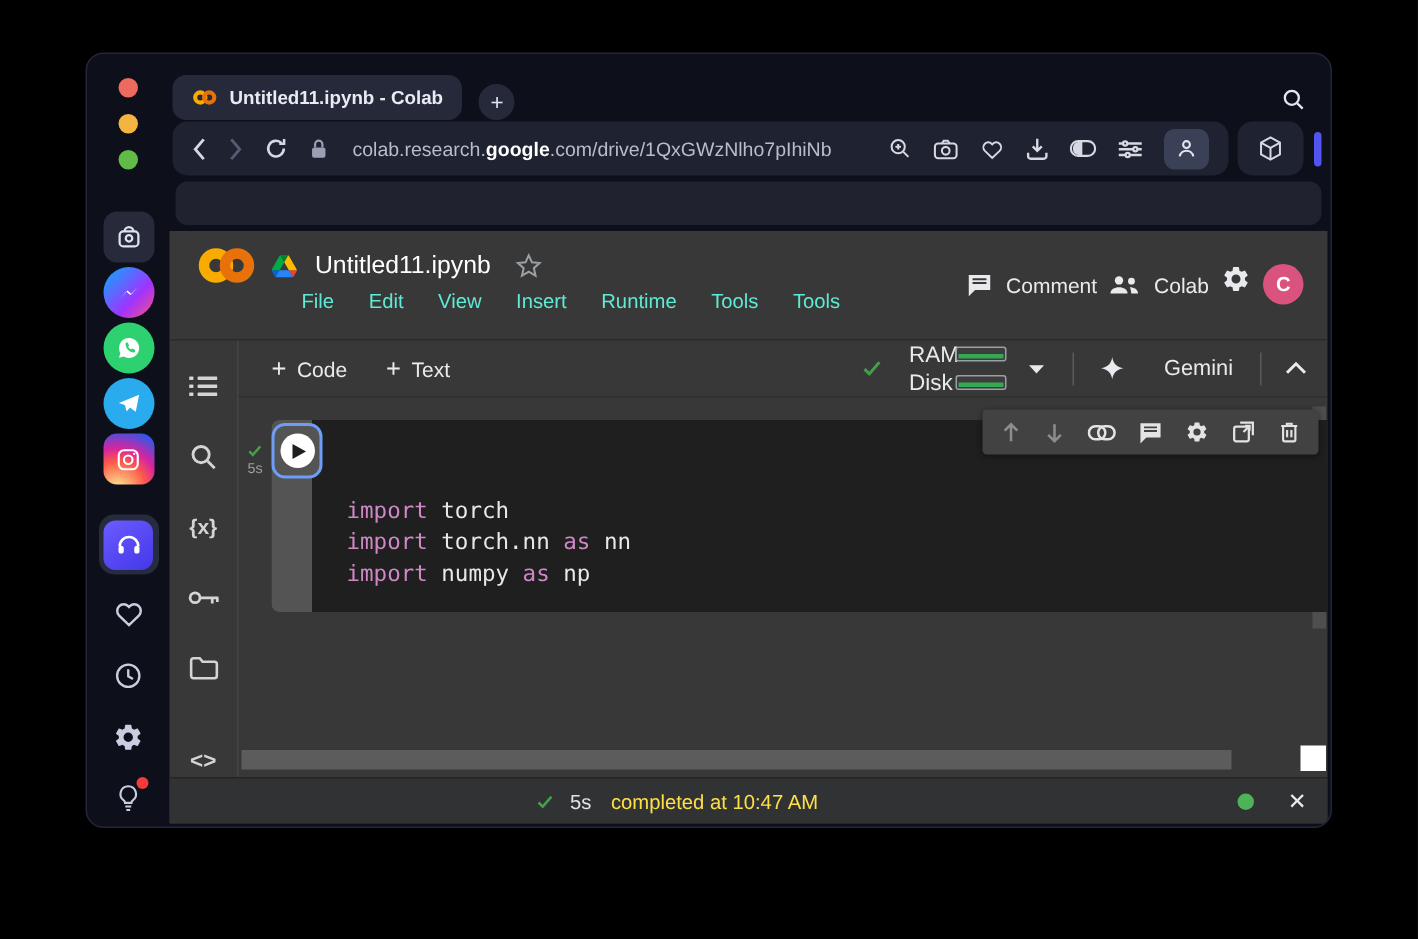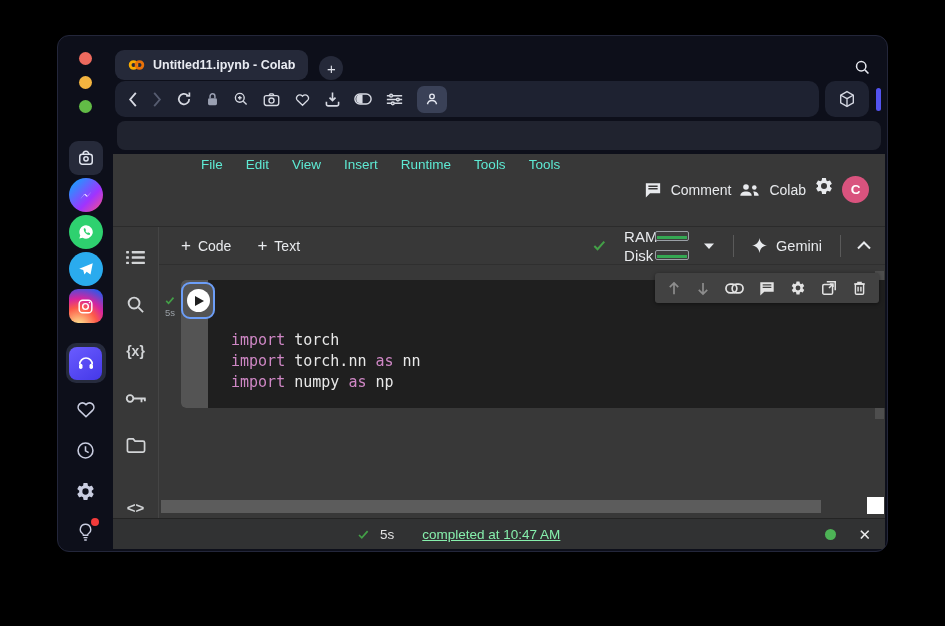--- a/index.html
+++ b/index.html
@@ -93,21 +93,21 @@
   .addbtn { display:flex; align-items:center; gap:7px; color:#e8eaed; font-size:14px; margin-right:26px; }
   .addbtn .plus { font-size:17px; font-weight:400; }
   .tb-right { margin-left:auto; display:flex; align-items:center; }
   .ramdisk { display:flex; flex-direction:column; gap:2px; margin-left:16px; }
   .rd-row { display:flex; align-items:center; gap:5px; }
   .rd-label { color:#e8eaed; font-size:15px; width:26px; text-align:right; }
   .rd-bar { width:34px; height:10px; border:1px solid #9aa0a6; border-radius:2px; position:relative; background:#3d3d3d; }
   .rd-bar::after { content:""; position:absolute; left:1px; right:1px; bottom:1px; height:3px; background:#34a853; }
   .tb-caret { margin:0 18px 0 14px; color:#e8eaed; display:flex; }
   .tb-sep { width:1px; height:22px; background:#5a5a5a; }
-  .gemini { display:flex; align-items:center; gap:9px; color:#e8eaed; font-size:14.5px; margin:0 18px; }
+  .gemini { display:flex; align-items:center; gap:27px; color:#e8eaed; font-size:14.5px; margin:0 18px; }
   .collapse { margin-left:16px; color:#e8eaed; display:flex; }
 
   .ccontent { flex:1; position:relative; min-height:0; }
   .vscroll { position:absolute; right:1px; top:6px; width:9px; height:148px; background:#4e4e4e; z-index:1; }
   .cell-toolbar { position:absolute; top:8px; right:6px; height:30px; background:#424242; border-radius:3px;
                   display:flex; align-items:center; gap:15px; padding:0 12px; z-index:3;
                   box-shadow:0 1px 4px rgba(0,0,0,.45); }
   .ctb-ic { color:#e3e3e3; display:flex; }
   .ctb-ic.dim { color:#8d8d8d; }
   .exec { position:absolute; left:2px; top:30px; width:18px; text-align:center; z-index:2; }
@@ -126,21 +126,21 @@
           line-height:21px; white-space:pre; overflow:hidden; }
   .code .kw { color:#cf87c5; }
   .code .pl { color:#e8e8e8; }
   .hscroll { position:absolute; left:2px; bottom:5px; width:660px; height:13px; background:#5c5c5c; }
   .scorner { position:absolute; right:1px; bottom:4px; width:17px; height:17px; background:#fff; }
 
   .statusbar { height:31px; flex:none; background:#313233; border-top:1px solid #242424;
                position:relative; display:flex; align-items:center; }
   .stgroup { position:absolute; left:243px; display:flex; align-items:center; }
   .st-time { color:#e3e3e3; font-size:13.5px; margin-left:9px; }
-  .st-msg { color:#86efac; font-size:13.5px; margin-left:28px;text-decoration:underline; }
+  .st-msg { color:#fde047; font-size:13.5px; margin-left:13px; }
   .rundot { width:11px; height:11px; border-radius:50%; background:#4db356; margin-left:auto; margin-right:22px; }
   .st-close { color:#ececec; font-size:15px; margin-right:14px; line-height:1; }
 
   svg { flex:none; }
 </style>
 </head>
 <body>
 
 <div id="stage">
   <div class="window">
@@ -255,20 +255,21 @@
               <path d="M13.2 8A5.2 5.2 0 1 1 11.6 4.3"></path>
                 <path d="M13.4 1.6v3.2h-3.2"></path>
             </svg>
           </span>
           <span class="nav-ic soft">
             <svg width="13" height="15" viewBox="0 0 16 18">
               <rect x="2.5" y="7.5" width="11" height="8.5" rx="1.8" fill="currentColor"></rect>
               <path d="M5 7.5V5a3 3 0 0 1 6 0v2.5" fill="none" stroke="currentColor" stroke-width="1.8"></path>
             </svg>
           </span>
+          <span class="url"><span>colab.research.</span><b>google</b><span>.com/drive/1QxGWzNlho7pIhiNb</span></span>
           <span class="nav-ic">
             <svg width="16" height="16" viewBox="0 0 20 20" fill="none" stroke="currentColor" stroke-width="1.7">
               <circle cx="8.5" cy="8.5" r="5.5"></circle>
                 <path d="M12.8 12.8 17 17"></path>
                 <path d="M6.2 8.5h4.6M8.5 6.2v4.6"></path>
             </svg>
           </span>
           <span class="nav-ic">
             <svg width="17" height="15" viewBox="0 0 20 17" fill="none" stroke="currentColor" stroke-width="1.6">
               <rect x="1.5" y="4" width="17" height="11.5" rx="2.5"></rect>
@@ -315,20 +316,40 @@
           </svg>
         </div>
         <div class="bluebar"></div>
       </div>
 
       <div class="bookmarks"></div>
 
       <div class="page">
 
         <div class="chead">
+          <div class="crow1">
+            <svg width="40" height="26" viewBox="0 0 40 24">
+              <circle cx="13" cy="12" r="8" fill="none" stroke="#f9ab00" stroke-width="7"></circle>
+              <circle cx="27" cy="12" r="8" fill="none" stroke="#e8710a" stroke-width="7"></circle>
+            </svg>
+            <svg width="17" height="15" viewBox="0 0 87.3 78">
+              <path d="m6.6 66.85 3.85 6.65c.8 1.4 1.95 2.5 3.3 3.3l13.75-23.8h-27.5c0 1.55.4 3.1 1.2 4.5z" fill="#0066da"></path>
+              <path d="m43.65 25-13.75-23.8c-1.35.8-2.5 1.9-3.3 3.3l-25.4 44a9.06 9.06 0 0 0 -1.2 4.5h27.5z" fill="#00ac47"></path>
+              <path d="m73.55 76.8c1.35-.8 2.5-1.9 3.3-3.3l1.6-2.75 7.65-13.25c.8-1.4 1.2-2.95 1.2-4.5h-27.5l5.85 11.5z" fill="#ea4335"></path>
+              <path d="m43.65 25 13.75-23.8c-1.35-.8-2.9-1.2-4.5-1.2h-18.5c-1.6 0-3.15.45-4.5 1.2z" fill="#00832d"></path>
+              <path d="m59.8 53h-32.3l-13.75 23.8c1.35.8 2.9 1.2 4.5 1.2h50.8c1.6 0 3.15-.45 4.5-1.2z" fill="#2684fc"></path>
+              <path d="m73.4 26.5-12.7-22c-.8-1.4-1.95-2.5-3.3-3.3l-13.75 23.8 16.15 28h27.45c0-1.55-.4-3.1-1.2-4.5z" fill="#ffba00"></path>
+            </svg>
+            <span class="ctitle">Untitled11.ipynb</span>
+            <span class="star">
+              <svg width="19" height="19" viewBox="0 0 24 24" fill="none" stroke="currentColor" stroke-width="1.7">
+                <path d="M12 2.8l2.7 5.9 6.4.6-4.8 4.3 1.4 6.3-5.7-3.4-5.7 3.4 1.4-6.3-4.8-4.3 6.4-.6z"></path>
+              </svg>
+            </span>
+          </div>
           <div class="crow2">
             <span class="menu-item">File</span>
             <span class="menu-item">Edit</span>
             <span class="menu-item">View</span>
             <span class="menu-item">Insert</span>
             <span class="menu-item">Runtime</span>
             <span class="menu-item">Tools</span>
             <span class="menu-item">Tools</span>
           </div>
           <div class="cactions">

